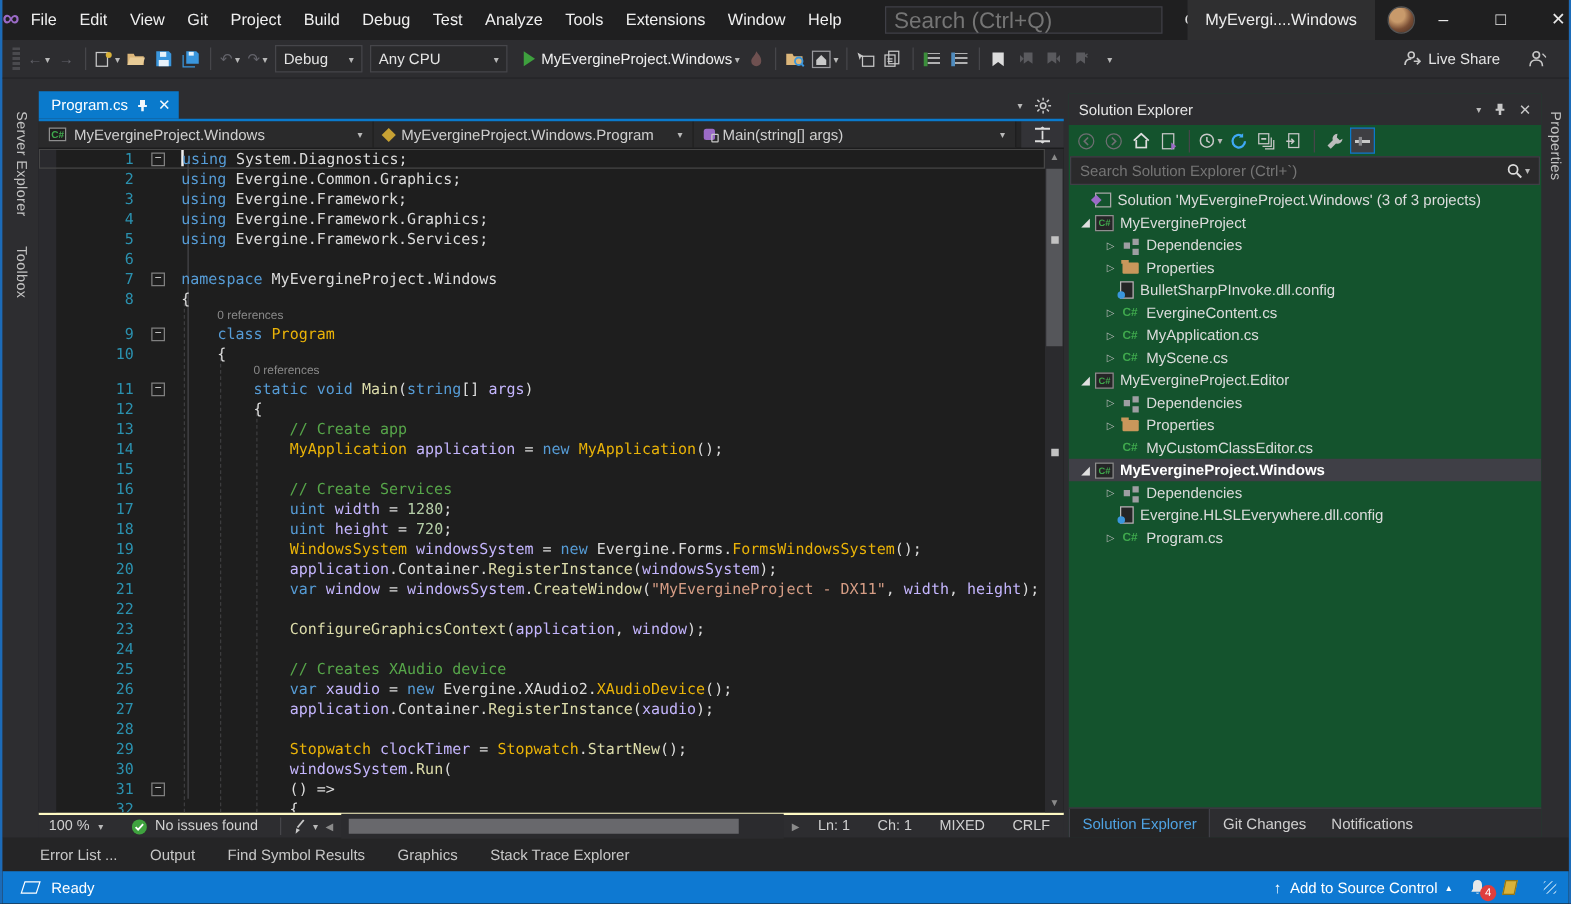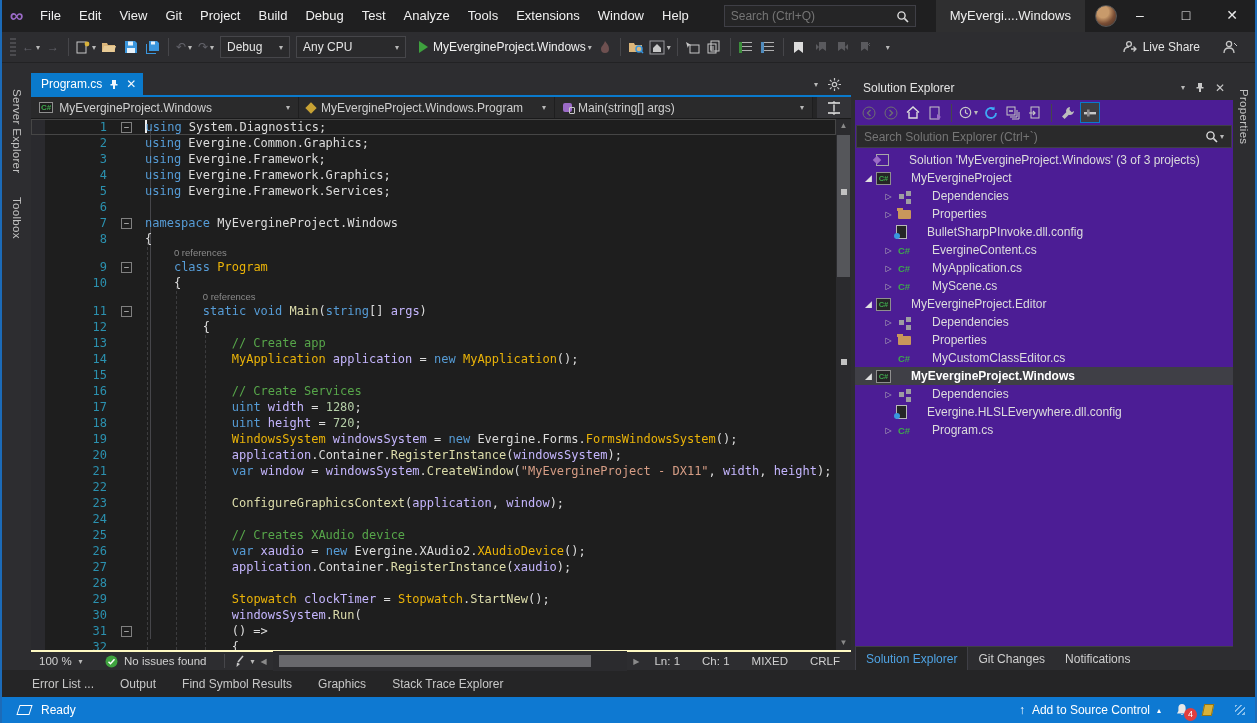--- a/index.html
+++ b/index.html
@@ -9,21 +9,21 @@
             border-left:2px solid #1C6BB8; border-right:2px solid #1C6BB8; overflow:hidden;
             display:flex; flex-direction:column; }
 
   
   .titlebar { height:32px; background:#1F1F20; display:flex; align-items:center; flex:none; }
   .vs-logo { width:34px; text-align:center; color:#9B6BC7; font-size:19px; font-weight:bold; line-height:32px; }
   .menubar { display:flex; }
   .menu-item { padding:0 9px; line-height:32px; font-size:13px; color:#F0F0F0; cursor:default; }
   .qsearch { margin-left:26px; width:222px; height:22px; background:#252526; border:1px solid #3F3F46;
              display:flex; align-items:center; padding:0 6px; }
-  .qsearch input { flex:1; background:transparent; border:none; outline:none; color:#8C8C8C; font-size:12px; font-family:"Liberation Sans",sans-serif; }
+  .qsearch input { flex:1; background:transparent; border:none; outline:none; color:#8C8C8C; font-size:18px; font-family:"Liberation Sans",sans-serif; }
   .win-title { margin-left:20px; background:#2F2F30; height:32px; line-height:32px; padding:0 14px; color:#EDEDED; font-size:13px; }
   .avatar { width:22px; height:22px; border-radius:50%; margin-left:10px; flex:none;
             background:radial-gradient(circle at 35% 30%, #C89A6B 0 30%, #7A4E35 60%, #402A20 100%); border:1px solid #555; }
   .winbtns { margin-left:auto; display:flex; }
   .winbtn { width:46px; height:32px; text-align:center; line-height:30px; color:#E8E8E8; font-size:14px; }
 
   
   .toolbar { height:31px; background:#2D2D30; display:flex; align-items:center; padding:0 4px; flex:none; border-bottom:1px solid #222224; }
   .grip { width:6px; height:18px; margin:0 4px; background:repeating-linear-gradient(#4A4A4E 0 2px, transparent 2px 4px); }
   .tbi { height:24px; min-width:22px; display:flex; align-items:center; justify-content:center; padding:0 2px; color:#C8C8C8; }
@@ -88,35 +88,35 @@
   .zoombox { padding:0 8px; display:flex; align-items:center; gap:5px; width:64px; }
   .issues { display:flex; align-items:center; gap:6px; padding:0 10px; }
   .st-sep { width:1px; height:14px; background:#46464A; margin:0 8px; }
   .hscroll { flex:1; height:20px; position:relative; background:#2B2B2E; margin:0 2px; }
   .hs-thumb { position:absolute; top:4px; height:12px; left:6px; width:88%; background:#68686C; }
   .hs-arrow { color:#8A8A8A; font-size:8px; padding:0 4px; }
   .pos { padding:0 11px; }
 
   
   .gap { flex:none; width:4px; }
-  .se { flex:none; width:378px; background:#4c1d95; display:flex; flex-direction:column; min-height:0; }
+  .se { flex:none; width:378px; background:#14532d; display:flex; flex-direction:column; min-height:0; }
   .se-header { height:25px; background:#2D2D30; display:flex; align-items:center; padding:0 8px; color:#E4E4E4; flex:none; }
   .se-header .hdr-icons { margin-left:auto; display:flex; gap:10px; align-items:center; color:#C8C8C8; }
   .se-toolbar { height:25px; display:flex; align-items:center; gap:2px; padding:0 4px; flex:none; }
   .se-tbi { height:21px; min-width:20px; display:flex; align-items:center; justify-content:center; color:#C8C8C8; padding:0 1px; }
   .se-tbi.active { border:1px solid #0A7ACC; background:#3E3E42; }
   .se-search { height:23px; margin:0 1px; background:#2A2A2B; border:1px solid #3F3F46; display:flex; align-items:center; padding:0 7px; flex:none; }
   .se-search input { flex:1; background:transparent; border:none; outline:none; color:#8C8C8C; font-size:12px; font-family:"Liberation Sans",sans-serif; }
   .se-tree { flex:1; overflow:hidden; padding-top:3px; }
   .tree-row { height:18px; display:flex; align-items:center; white-space:nowrap; }
   .tree-row.sel { background:#3F3F46; }
   .tree-row.bold .tlabel { font-weight:bold; color:#FFFFFF; }
   .tarrow { width:15px; flex:none; text-align:center; font-size:8px; color:#B9B9B9; }
   .tarrow.open { font-size:9px; color:#E0E0E0; }
-  .tlabel { margin-left:20px; color:#DCDCDC; }
+  .tlabel { margin-left:5px; color:#DCDCDC; }
   .ti { width:16px; height:16px; flex:none; position:relative; display:flex; align-items:center; justify-content:center; }
   .ti.solution { border:1px solid #A8A8A8; width:13px; height:12px; }
   .ti.solution::after { content:""; position:absolute; left:-3px; top:2px; width:6px; height:6px; background:#9B6BC7; transform:rotate(45deg); }
   .ti.csproj { border:1px solid #8F8F8F; width:15px; height:13px; font-size:7.5px; font-weight:bold; color:#3FA94D; background:#252526; }
   .ti.cs { font-size:9.5px; font-weight:bold; color:#3FA94D; }
   .ti.dep::before { content:""; width:5px; height:5px; background:#9E9EA2; box-shadow:7px -3px #9E9EA2, 7px 5px #9E9EA2; margin-left:-6px; }
   .ti.props { }
   .ti.props::before { content:""; width:13px; height:9px; background:#C9975B; border-radius:1px; }
   .ti.props::after { content:""; position:absolute; top:2px; left:1px; width:6px; height:3px; background:#C9975B; }
   .ti.config { width:11px; height:14px; border:1px solid #B8B8B8; background:#252526; }

